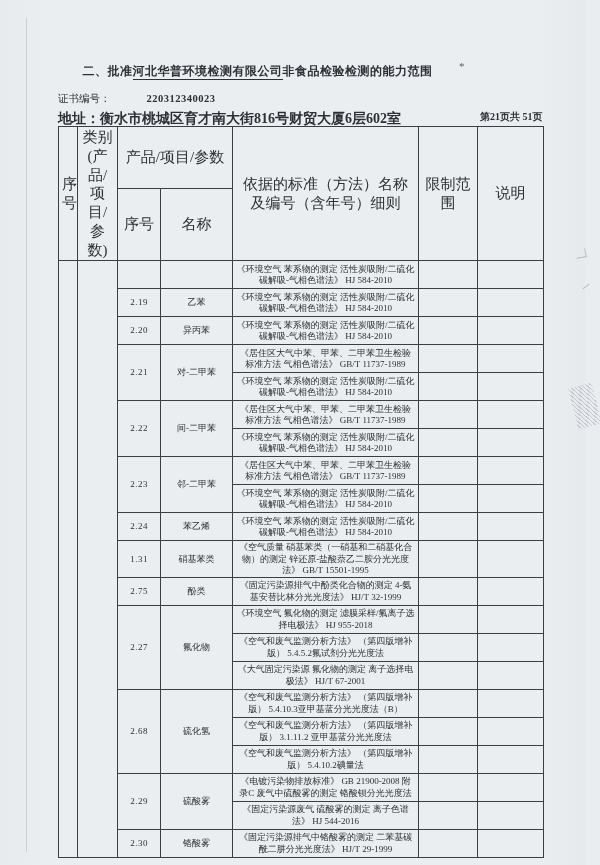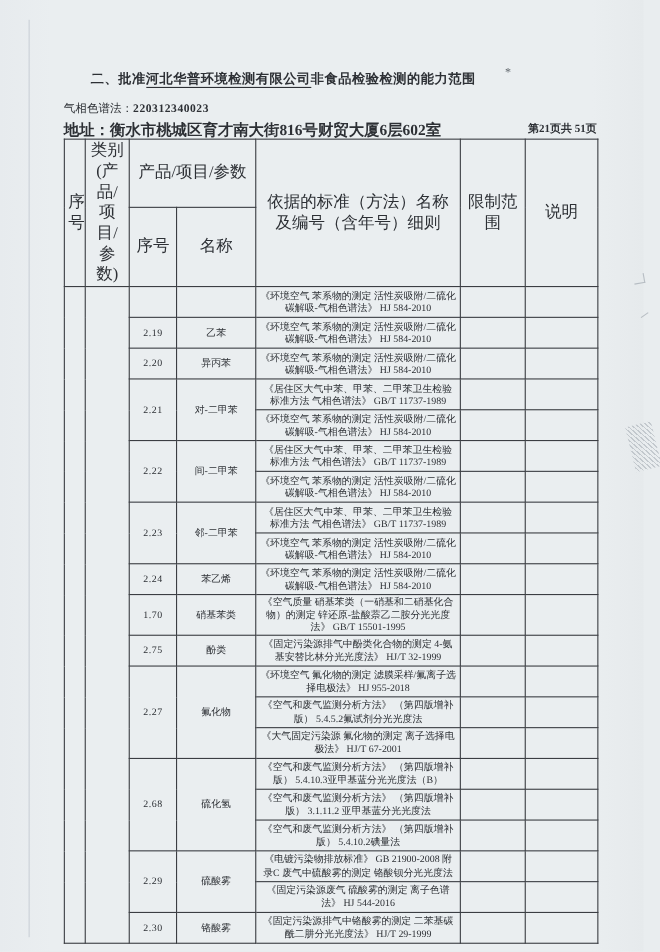--- a/index.html
+++ b/index.html
@@ -20,21 +20,21 @@
   .doc-title{
     position:absolute;top:63px;left:20px;right:90px;
     text-align:center;font-size:12px;font-weight:bold;letter-spacing:.5px;
     white-space:nowrap;
   }
   .doc-title .company{border-bottom:1px solid #2d3035;padding-bottom:1px;}
   .title-asterisk{
     position:absolute;top:60px;left:459px;font-size:11px;color:#5a6066;
   }
   .cert-line{position:absolute;top:92px;left:58px;font-size:10.5px;}
-  .cert-line .num{font-weight:bold;letter-spacing:.5px;}
+  .cert-line .num{font-weight:bold;letter-spacing:.5px;margin-left:36px;}
   .addr-line{position:absolute;top:110px;left:58px;font-size:14px;font-weight:bold;}
   .page-indicator{position:absolute;top:110px;left:480px;font-size:10px;font-weight:bold;}
   table.cap{
     position:absolute;top:126px;left:58px;width:485px;
     border-collapse:collapse;table-layout:fixed;
     font-size:9px;line-height:1.25;color:#2d3035;
   }
   table.cap th,table.cap td{
     border:1px solid #3b3e43;padding:1px 3px;
     text-align:center;vertical-align:middle;font-weight:normal;
@@ -60,21 +60,21 @@
 </head>
 <body>
 
 <div class="paper">
 
   <div class="scan-line"></div>
 
   <div class="doc-title"><span>二、批准</span><span class="company">河北华普环境检测有限公司</span><span>非食品检验检测的能力范围</span></div>
   <div class="title-asterisk">*</div>
 
-  <div class="cert-line"><span>气相色谱法：</span><span class="num">220312340023</span></div>
+  <div class="cert-line"><span>证书编号：</span><span class="num">220312340023</span></div>
 
   <div class="addr-line"><span>地址：</span><span>衡水市桃城区育才南大街816号财贸大厦6层602室</span></div>
 
   <div class="page-indicator">第21页共 51页</div>
 
   <table class="cap">
     <colgroup>
       <col style="width:19px">
         <col style="width:40px">
         <col style="width:43px">
@@ -159,21 +159,21 @@
           <td class="note-cell"></td>
         </tr>
         <tr>
           <td class="seq-cell" rowspan="1">2.24</td>
           <td class="name-cell" rowspan="1">苯乙烯</td>
           <td class="std-cell">《环境空气 苯系物的测定 活性炭吸附/二硫化碳解吸-气相色谱法》 HJ 584-2010</td>
           <td class="limit-cell"></td>
           <td class="note-cell"></td>
         </tr>
         <tr>
-          <td class="seq-cell" rowspan="1">1.70</td>
+          <td class="seq-cell" rowspan="1">1.31</td>
           <td class="name-cell" rowspan="1">硝基苯类</td>
           <td class="std-cell">《空气质量 硝基苯类（一硝基和二硝基化合物）的测定 锌还原-盐酸萘乙二胺分光光度法》 GB/T 15501-1995</td>
           <td class="limit-cell"></td>
           <td class="note-cell"></td>
         </tr>
         <tr>
           <td class="seq-cell" rowspan="1">2.75</td>
           <td class="name-cell" rowspan="1">酚类</td>
           <td class="std-cell">《固定污染源排气中酚类化合物的测定 4-氨基安替比林分光光度法》 HJ/T 32-1999</td>
           <td class="limit-cell"></td>

